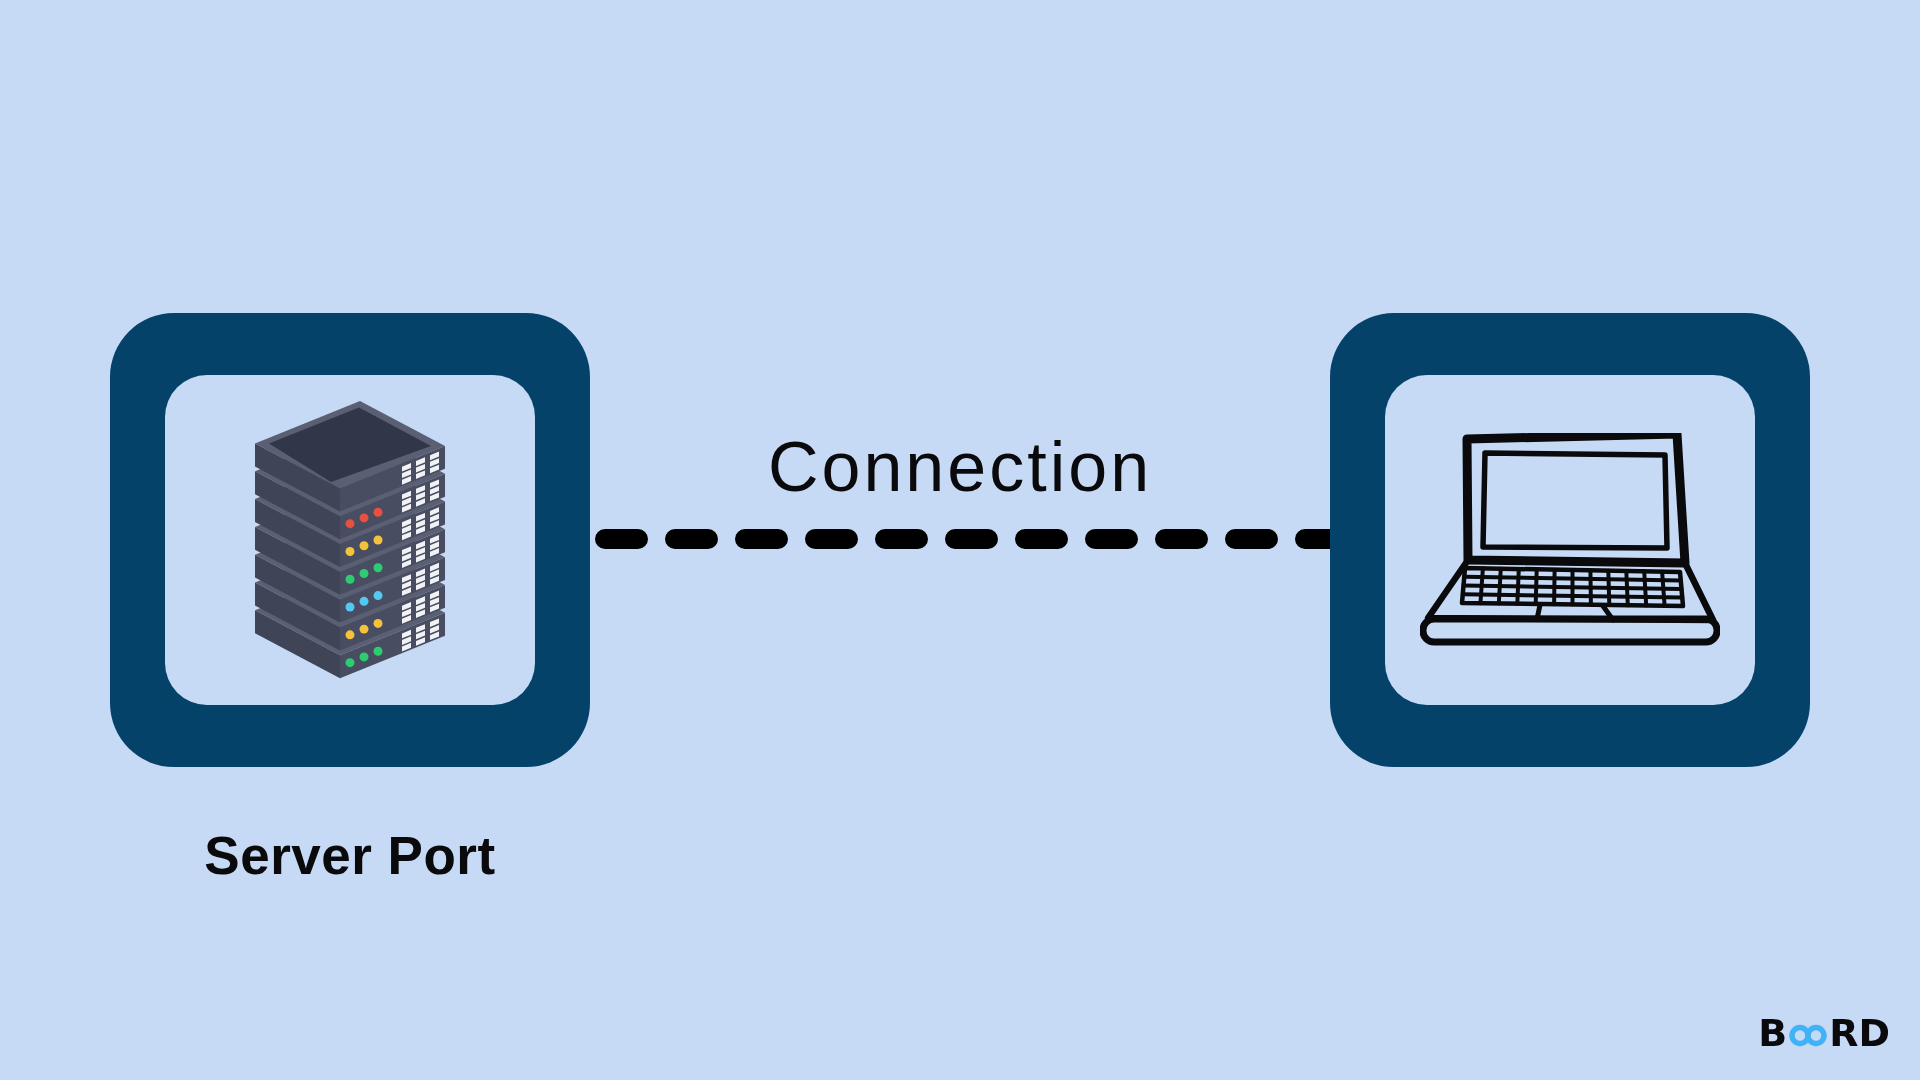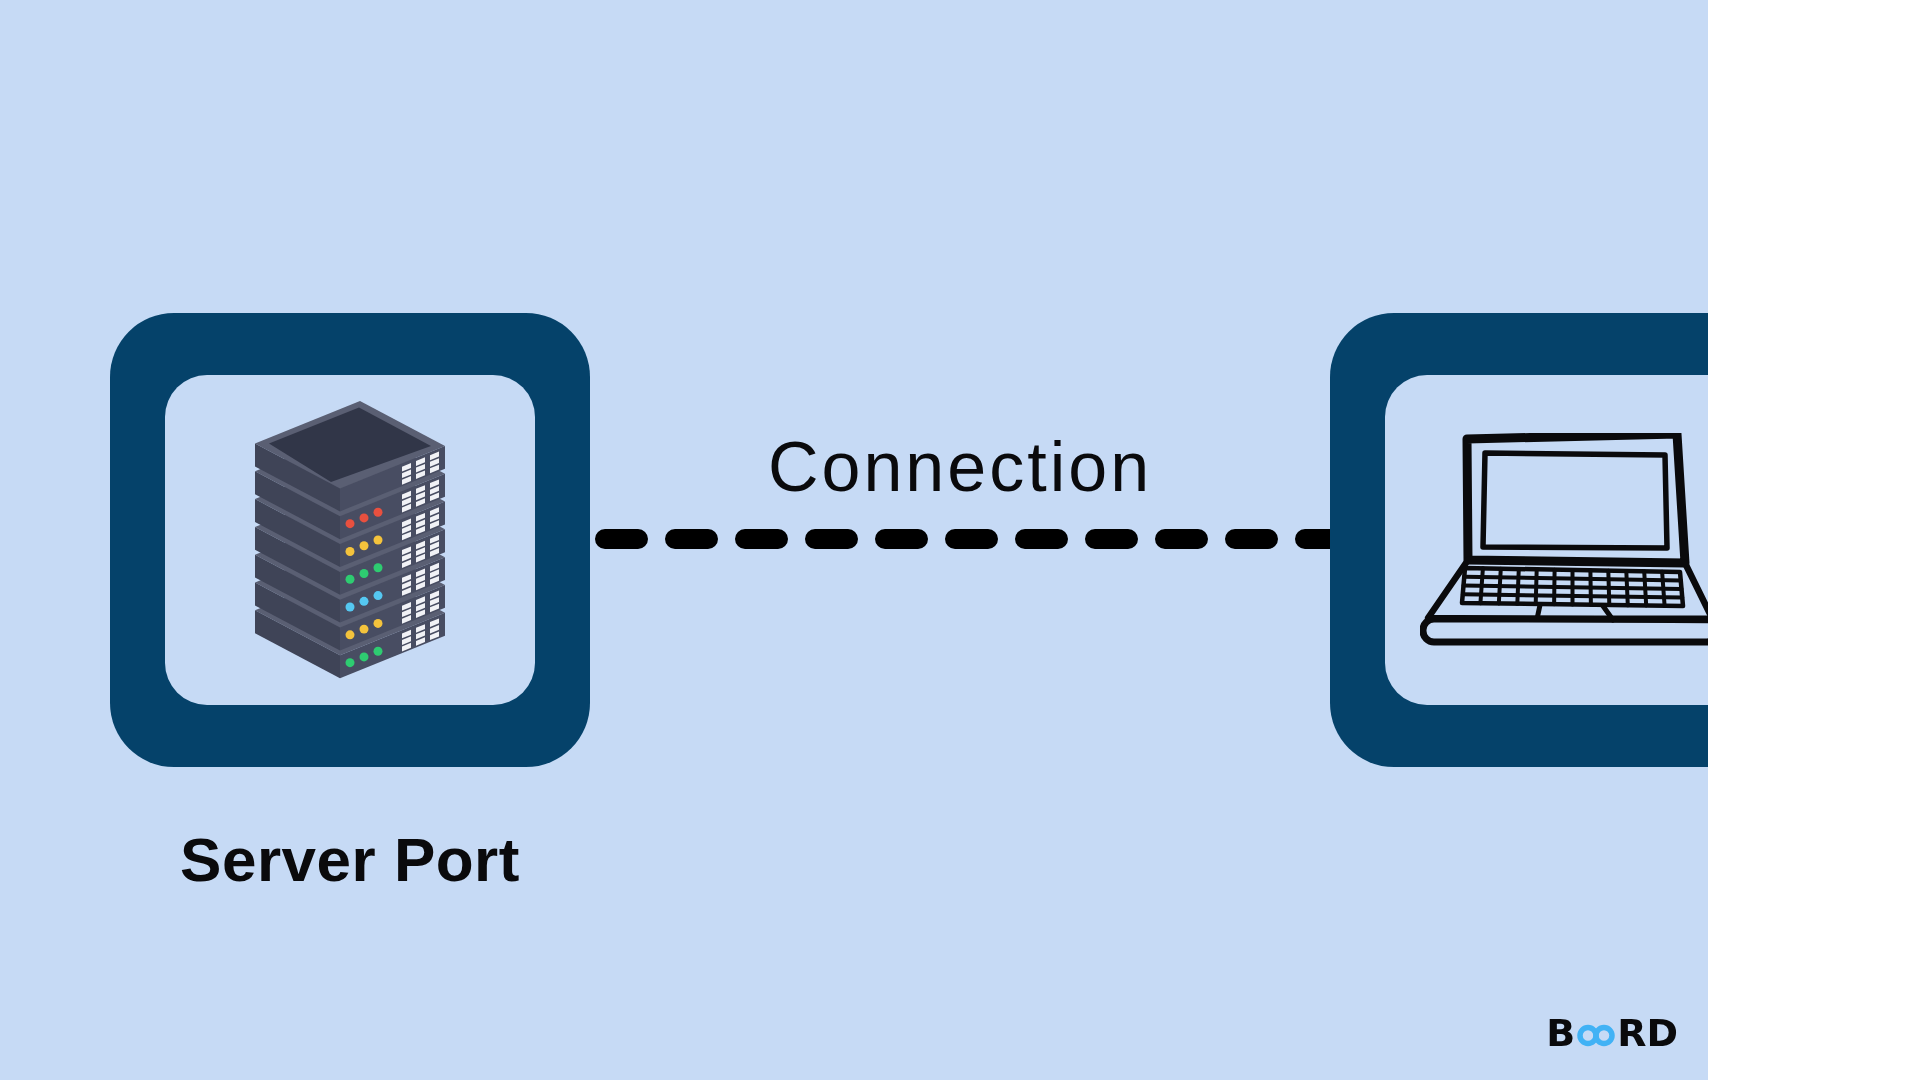--- a/index.html
+++ b/index.html
@@ -1,22 +1,21 @@
 <!DOCTYPE html>
 <html style="--bg: #c6daf5; --navy: #05426a; --ink: #0a0a0c; --dash: #000000; --logo-blue: #41b2f5; --srv-rim: #5a5f73; --srv-left: #3f4457; --srv-front: #484d62; --srv-top: #313648; --vent: #f1f2f6; --led-red: #e8503f; --led-yellow: #f4c33c; --led-green: #2ecc71; --led-cyan: #55c8f2;"><head>
 <meta charset="utf-8">
 <style>
   html,body{margin:0;padding:0;}
   .canvas{
     position:relative;
-    width:1664px;height:1080px;
+    width:1920px;height:1080px;
     background:var(--bg,#c6daf5);
     overflow:hidden;
     font-family:"Liberation Sans",sans-serif;
-    padding-left:44px;
   }
   .node{
     position:absolute;top:313px;width:480px;height:454px;
     background:var(--navy,#05426a);
     border-radius:64px;
     display:flex;align-items:center;justify-content:center;
   }
   .node-left{left:110px;}
   .node-right{left:1330px;}
   .node-inner{
@@ -28,21 +27,21 @@
   .connection-label{
     position:absolute;top:432px;left:560px;width:800px;
     text-align:center;
     font-size:70px;font-weight:400;letter-spacing:3px;line-height:1;
     color:var(--ink,#0a0a0c);
   }
   .dash-line{position:absolute;left:585px;top:524px;}
   .node-label{
     position:absolute;top:829px;width:480px;
     text-align:center;
-    font-size:62px;font-weight:bold;letter-spacing:0.5px;line-height:1;
+    font-size:53px;font-weight:bold;letter-spacing:0.5px;line-height:1;
     color:var(--ink,#0a0a0c);
     font-family:"Liberation Sans",sans-serif;
   }
   .label-left{left:110px;}
   .label-right{left:1330px;}
   .logo{
     position:absolute;top:1014px;right:30px;
     display:flex;align-items:center;gap:1px;
     font-size:38px;font-weight:bold;line-height:1;
     color:var(--ink,#0a0a0c);

